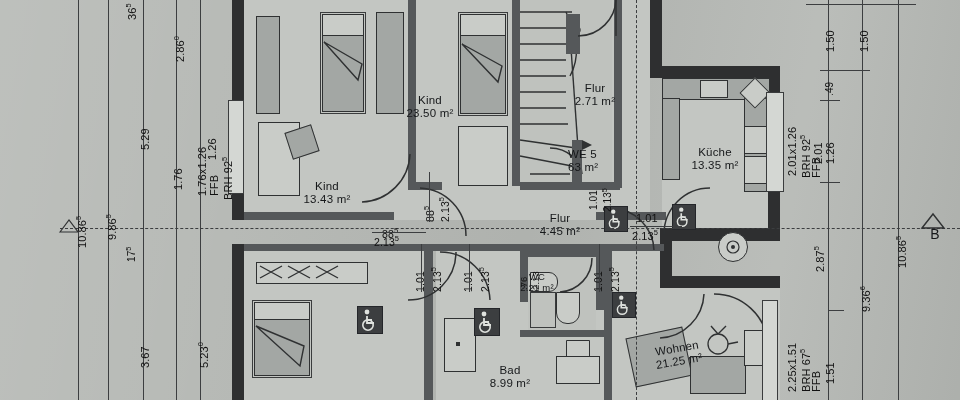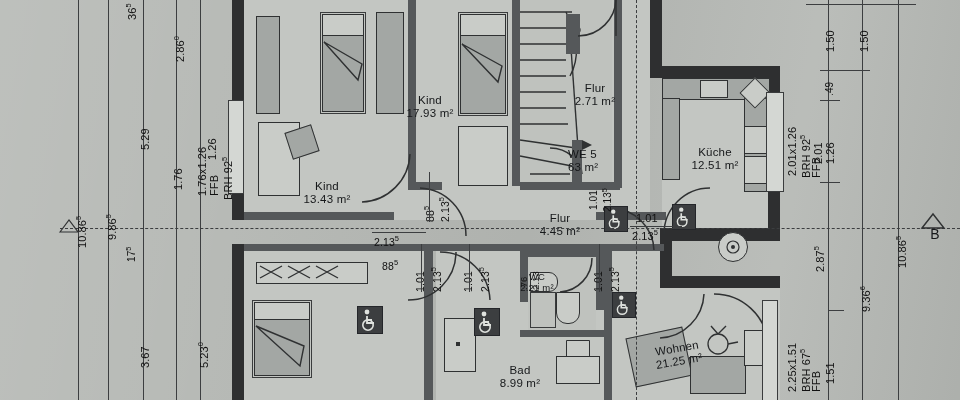--- a/index.html
+++ b/index.html
@@ -231,39 +231,39 @@
         <circle cx="10" cy="18" r="5.2" stroke="#dfe2de" stroke-width="1.6" fill="none"></circle>
       </svg>
   </div>
 
   <div class="lbl" style="left:272px;top:180px;width:110px;">
     <b>Kind</b>
     <b>13.43 m²</b>
   </div>
   <div class="lbl" style="left:375px;top:94px;width:110px;">
     <b>Kind</b>
-    <b>17.93 m²</b>
+    <b>23.50 m²</b>
   </div>
   <div class="lbl" style="left:545px;top:82px;width:100px;">
     <b>Flur</b>
     <b>2.71 m²</b>
   </div>
   <div class="lbl" style="left:665px;top:146px;width:100px;">
     <b>Küche</b>
-    <b>12.51 m²</b>
+    <b>13.35 m²</b>
   </div>
   <div class="lbl" style="left:510px;top:212px;width:100px;">
     <b>Flur</b>
     <b>4.45 m²</b>
   </div>
   <div class="lbl" style="left:508px;top:272px;width:58px;font-size:9.5px;line-height:10.5px;">
     <b>WC</b>
     <b>2.21 m²</b>
   </div>
-  <div class="lbl" style="left:470px;top:364px;width:100px;">
+  <div class="lbl" style="left:460px;top:364px;width:100px;">
     <b>Bad</b>
     <b>8.99 m²</b>
   </div>
   <div class="lbl" style="left:628px;top:342px;width:100px;transform:rotate(-10deg);">
     <b>Wohnen</b>
     <b>21.25 m²</b>
   </div>
   <div class="lbl" style="left:568px;top:148px;width:60px;text-align:left;">
     <b>WE 5</b>
     <b>63 m²</b>
@@ -384,21 +384,21 @@
   </div>
 
   <div class="dimtxt" style="left:422px;top:222px;transform:rotate(-90deg);font-size:10.5px;">
     <span>88</span><sup>5</sup>
   </div>
   <div class="dimtxt" style="left:437px;top:222px;transform:rotate(-90deg);font-size:10.5px;">
     <span>2.13</span><sup>5</sup>
   </div>
   <div class="vline" style="left:429px;top:172px;height:50px;"></div>
 
-  <div class="dimtxt" style="left:382px;top:226px;font-size:10.5px;margin-top:32px;">
+  <div class="dimtxt" style="left:382px;top:226px;font-size:10.5px;">
     <span>88</span><sup>5</sup>
   </div>
   <div class="hline" style="left:372px;top:232px;width:54px;"></div>
   <div class="dimtxt" style="left:374px;top:234px;font-size:10.5px;">
     <span>2.13</span><sup>5</sup>
   </div>
 
   <div class="dimtxt" style="left:414px;top:292px;transform:rotate(-90deg);font-size:10.5px;">
     <span>1.01</span>
   </div>

